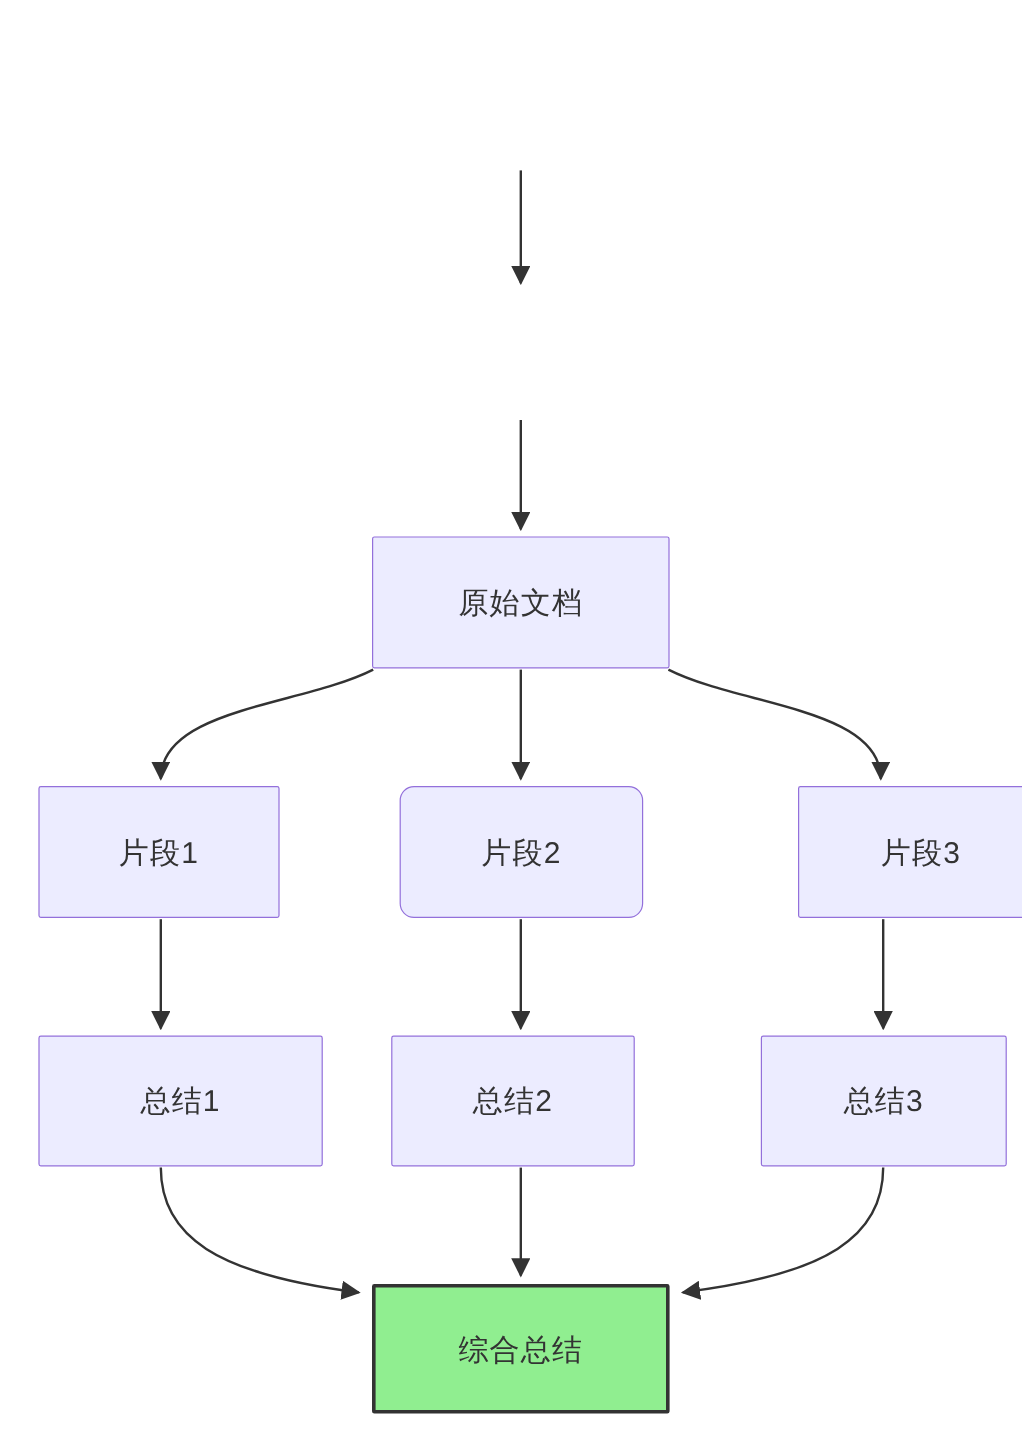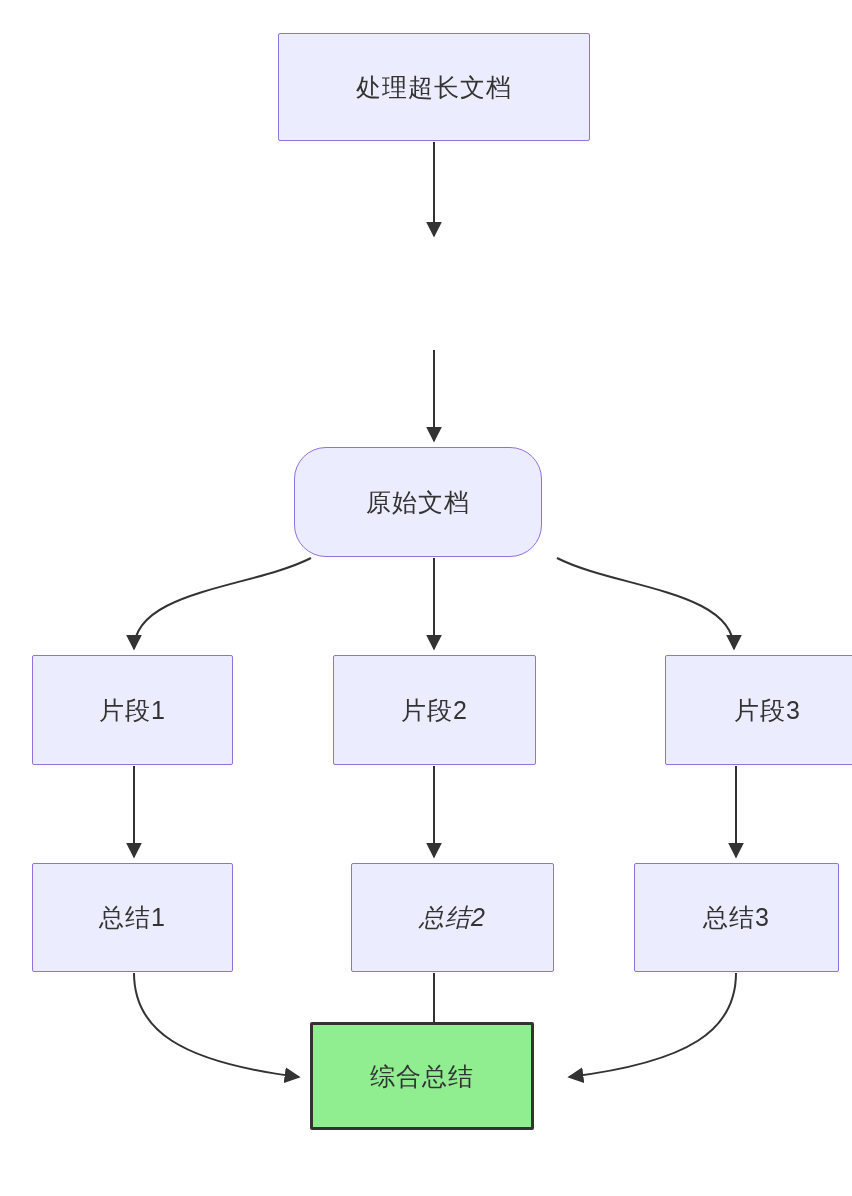--- a/index.html
+++ b/index.html
@@ -60,28 +60,28 @@
     background: var(--highlight-fill);
     border: 3px solid var(--highlight-border);
   }
   .node.result {
     background: var(--result-fill);
     border: 3px solid var(--result-border);
   }
   
   .n-a  { left: 278px; top: 33px;   width: 312px; height: 108px; }
   .n-b  { left: 277px; top: 240px;  width: 313px; height: 109px; }
-  .n-c  { left: 294px; top: 447px;  width: 248px; height: 110px; border-radius: 32px; }
+  .n-c  { left: 310px; top: 447px;  width: 248px; height: 110px; }
   .n-d1 { left: 32px;  top: 655px;  width: 201px; height: 110px; text-align: center; }
-  .n-d2 { left: 333px; top: 655px;  width: 203px; height: 110px; }
+  .n-d2 { left: 333px; top: 655px;  width: 203px; height: 110px; border-radius: 12px; }
   .n-d3 { left: 634px; top: 655px;  width: 205px; height: 110px; margin-left: 31px; }
-  .n-e1 { left: 32px;  top: 863px;  width: 201px; height: 109px; }
-  .n-e2 { left: 351px; top: 863px;  width: 203px; height: 109px; font-style: italic; }
+  .n-e1 { left: 32px;  top: 863px;  width: 237px; height: 109px; }
+  .n-e2 { left: 326px; top: 863px;  width: 203px; height: 109px; }
   .n-e3 { left: 634px; top: 863px;  width: 205px; height: 109px; }
-  .n-f  { left: 310px; top: 1022px; width: 224px; height: 108px; }
+  .n-f  { left: 310px; top: 1070px; width: 248px; height: 108px; }
 </style>
 </head>
 <body>
 
 <div class="canvas">
 
   <svg class="edges" viewBox="0 0 852 1196" xmlns="http://www.w3.org/2000/svg">
     <defs>
       <marker id="arrow" viewBox="0 0 10 10" refX="9" refY="5" markerWidth="8" markerHeight="8" orient="auto-start-reverse">
         <path class="arrowhead" d="M 0 0 L 10 5 L 0 10 z"></path>
@@ -97,23 +97,20 @@
 
     <path class="edge" d="M 134 766 L 134 857" marker-end="url(#arrow)"></path>
     <path class="edge" d="M 434 766 L 434 857" marker-end="url(#arrow)"></path>
     <path class="edge" d="M 736 766 L 736 857" marker-end="url(#arrow)"></path>
 
     <path class="edge" d="M 134 973 C 134 1030, 180 1062, 299 1077" marker-end="url(#arrow)"></path>
     <path class="edge" d="M 434 973 L 434 1063" marker-end="url(#arrow)"></path>
     <path class="edge" d="M 736 973 C 736 1030, 690 1062, 569 1077" marker-end="url(#arrow)"></path>
   </svg>
 
-  <div class="node n-a">
-    <span>处理超长文档</span>
-  </div>
 
 
   <div class="node n-c">
     <span>原始文档</span>
   </div>
 
   <div class="node n-d1">
     <span>片段1</span>
   </div>
   <div class="node n-d2">

